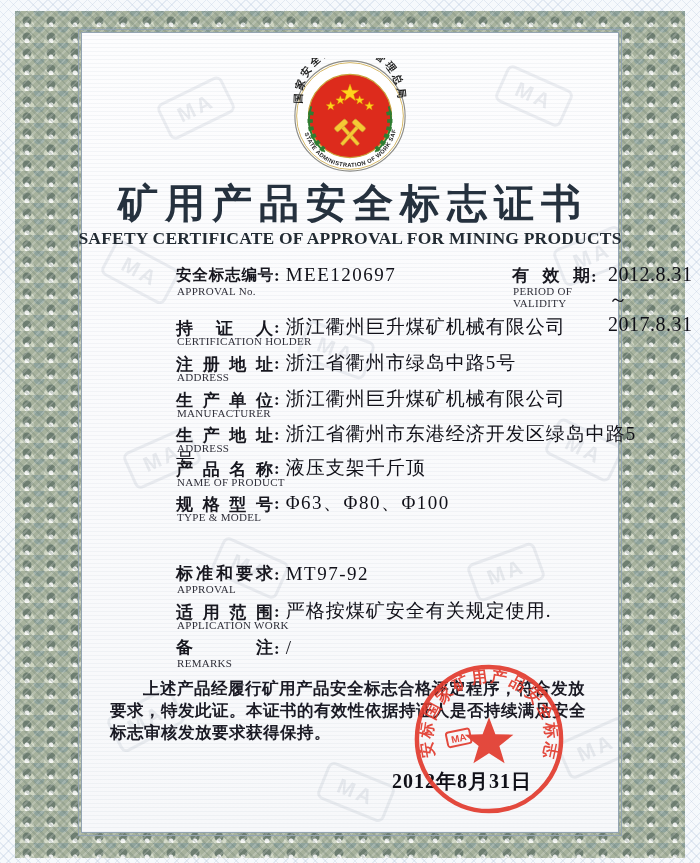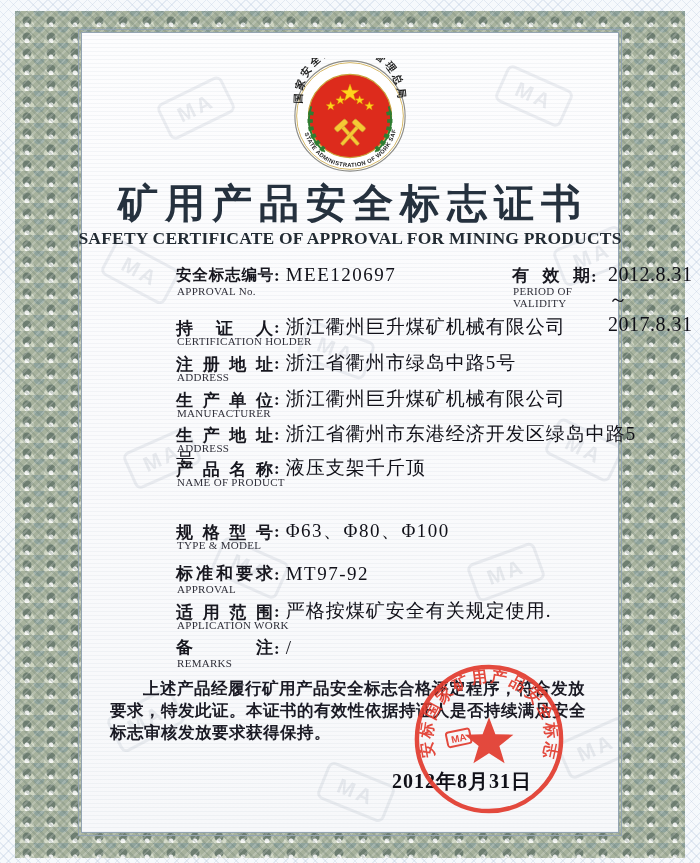--- a/index.html
+++ b/index.html
@@ -184,21 +184,21 @@
     <div class="row" style="left:144px; top:421px; width:470px">
       <span class="lbl">生产地址</span><span class="colon">:</span>
       <span class="val">浙江省衢州市东港经济开发区绿岛中路5号</span>
       <div class="eng">ADDRESS</div>
     </div>
     <div class="row" style="left:144px; top:455px; width:470px">
       <span class="lbl">产品名称</span><span class="colon">:</span>
       <span class="val">液压支架千斤顶</span>
       <div class="eng">NAME OF PRODUCT</div>
     </div>
-    <div class="row" style="left:144px; top:518px; width:470px">
+    <div class="row" style="left:144px; top:490px; width:470px">
       <span class="lbl">规格型号</span><span class="colon">:</span>
       <span class="val latin">Φ63、Φ80、Φ100</span>
       <div class="eng">TYPE &amp; MODEL</div>
     </div>
 
     <div class="row" style="left:144px; top:562px; width:470px">
       <span class="lbl">标准和要求</span><span class="colon">:</span>
       <span class="val latin">MT97-92</span>
       <div class="eng">APPROVAL</div>
     </div>

